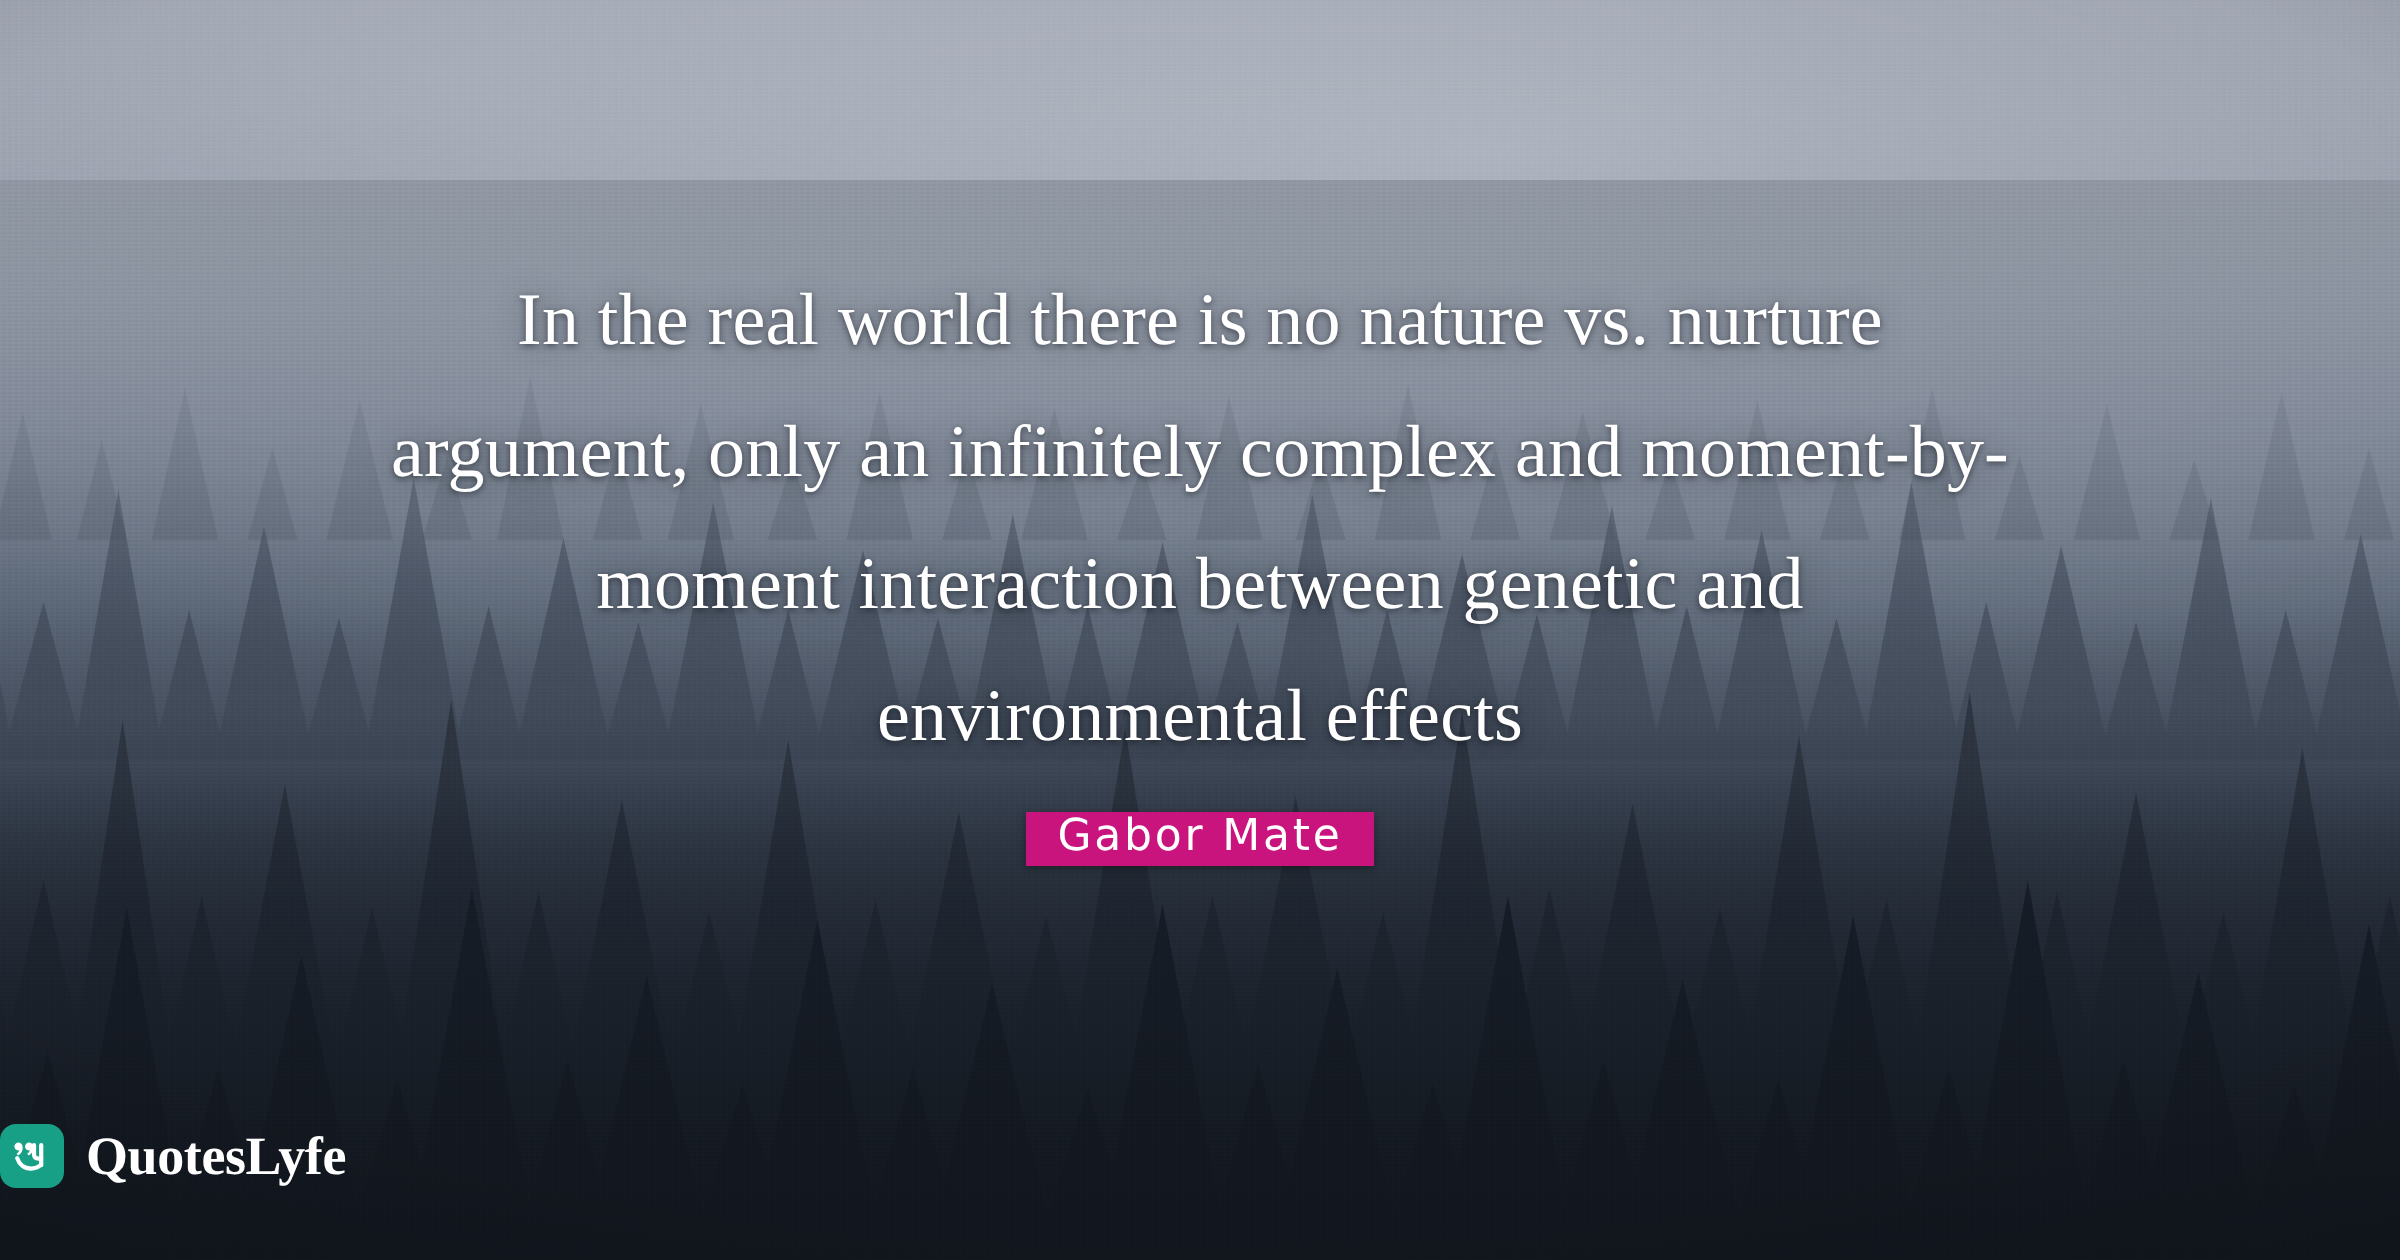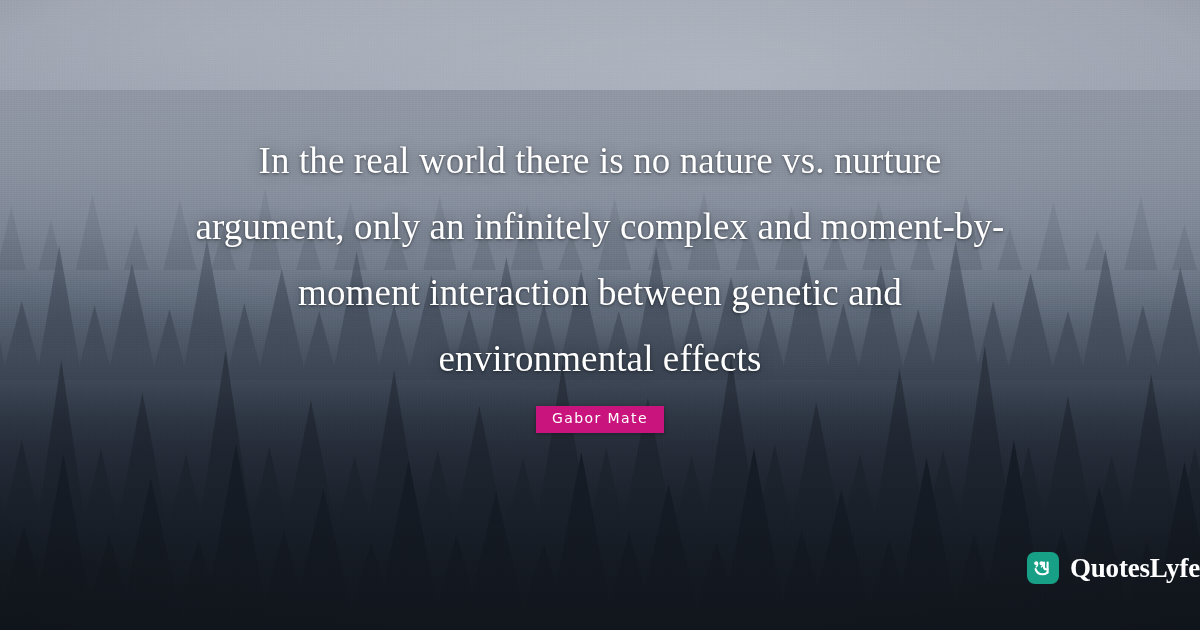--- a/index.html
+++ b/index.html
@@ -176,33 +176,33 @@
     text-shadow:0 1px 3px rgba(10,14,20,.55), 0 0 16px rgba(10,14,20,.30);
   }
 
   #author-badge {
     margin-top:14px;
     display:inline-block;
     padding:3px 16px 5px;
     background:#c9147e;
     color:#ffffff;
     font-family:"DejaVu Sans", sans-serif;
-    font-size:14px;
+    font-size:22px;
     font-weight:400;
     letter-spacing:1.4px;
     line-height:19px;
     box-shadow:0 1px 4px rgba(0,0,0,.35);
   }
 
   #brand {
     position:absolute;
     left:0; right:0;
-    bottom:46px;
+    bottom:36px;
     display:flex;
-    justify-content:flex-end;
+    justify-content:flex-start;
     align-items:center;
     gap:11px;
   }
   .brand-mark {
     width:32px;
     height:32px;
     border-radius:8px;
     background:#17a085;
     display:flex;
     align-items:center;

